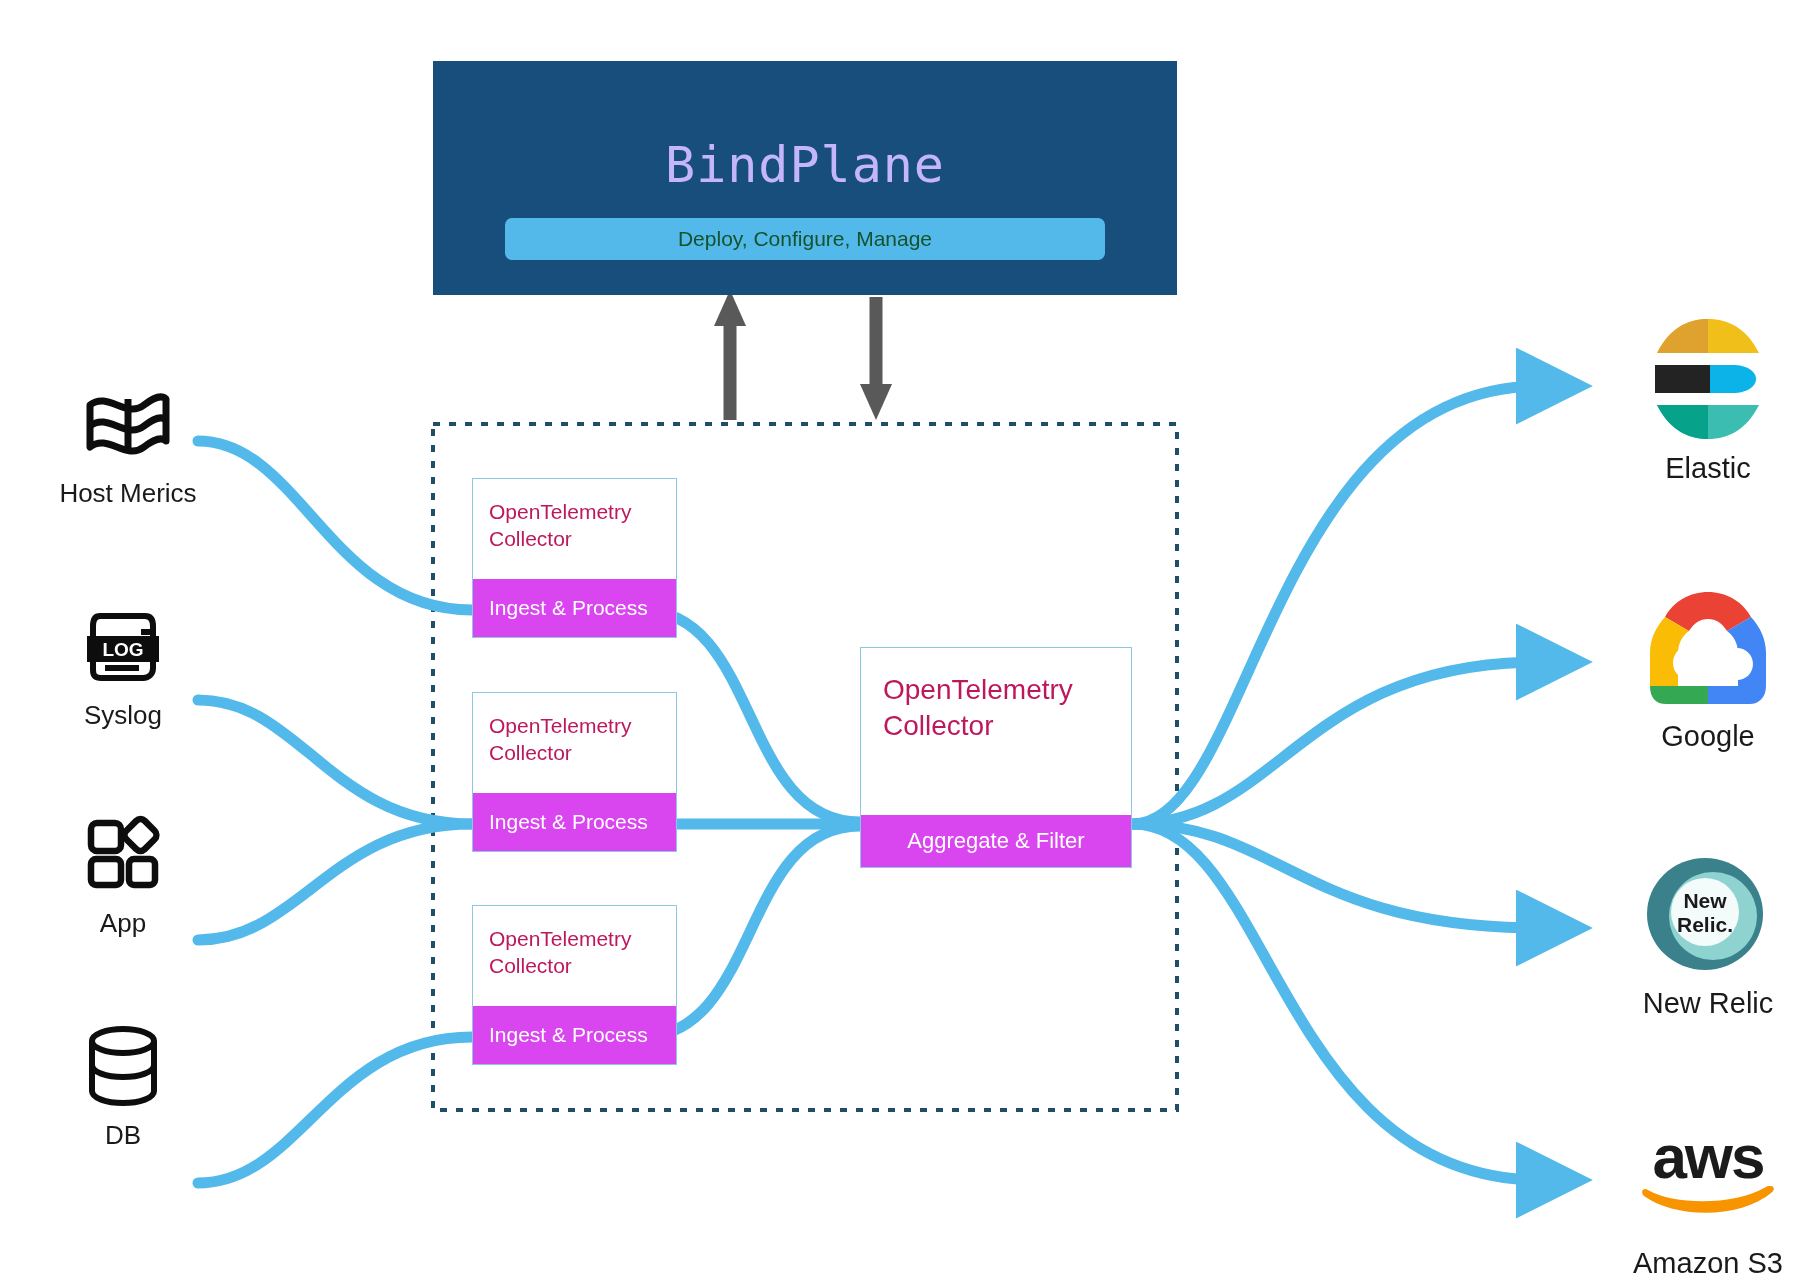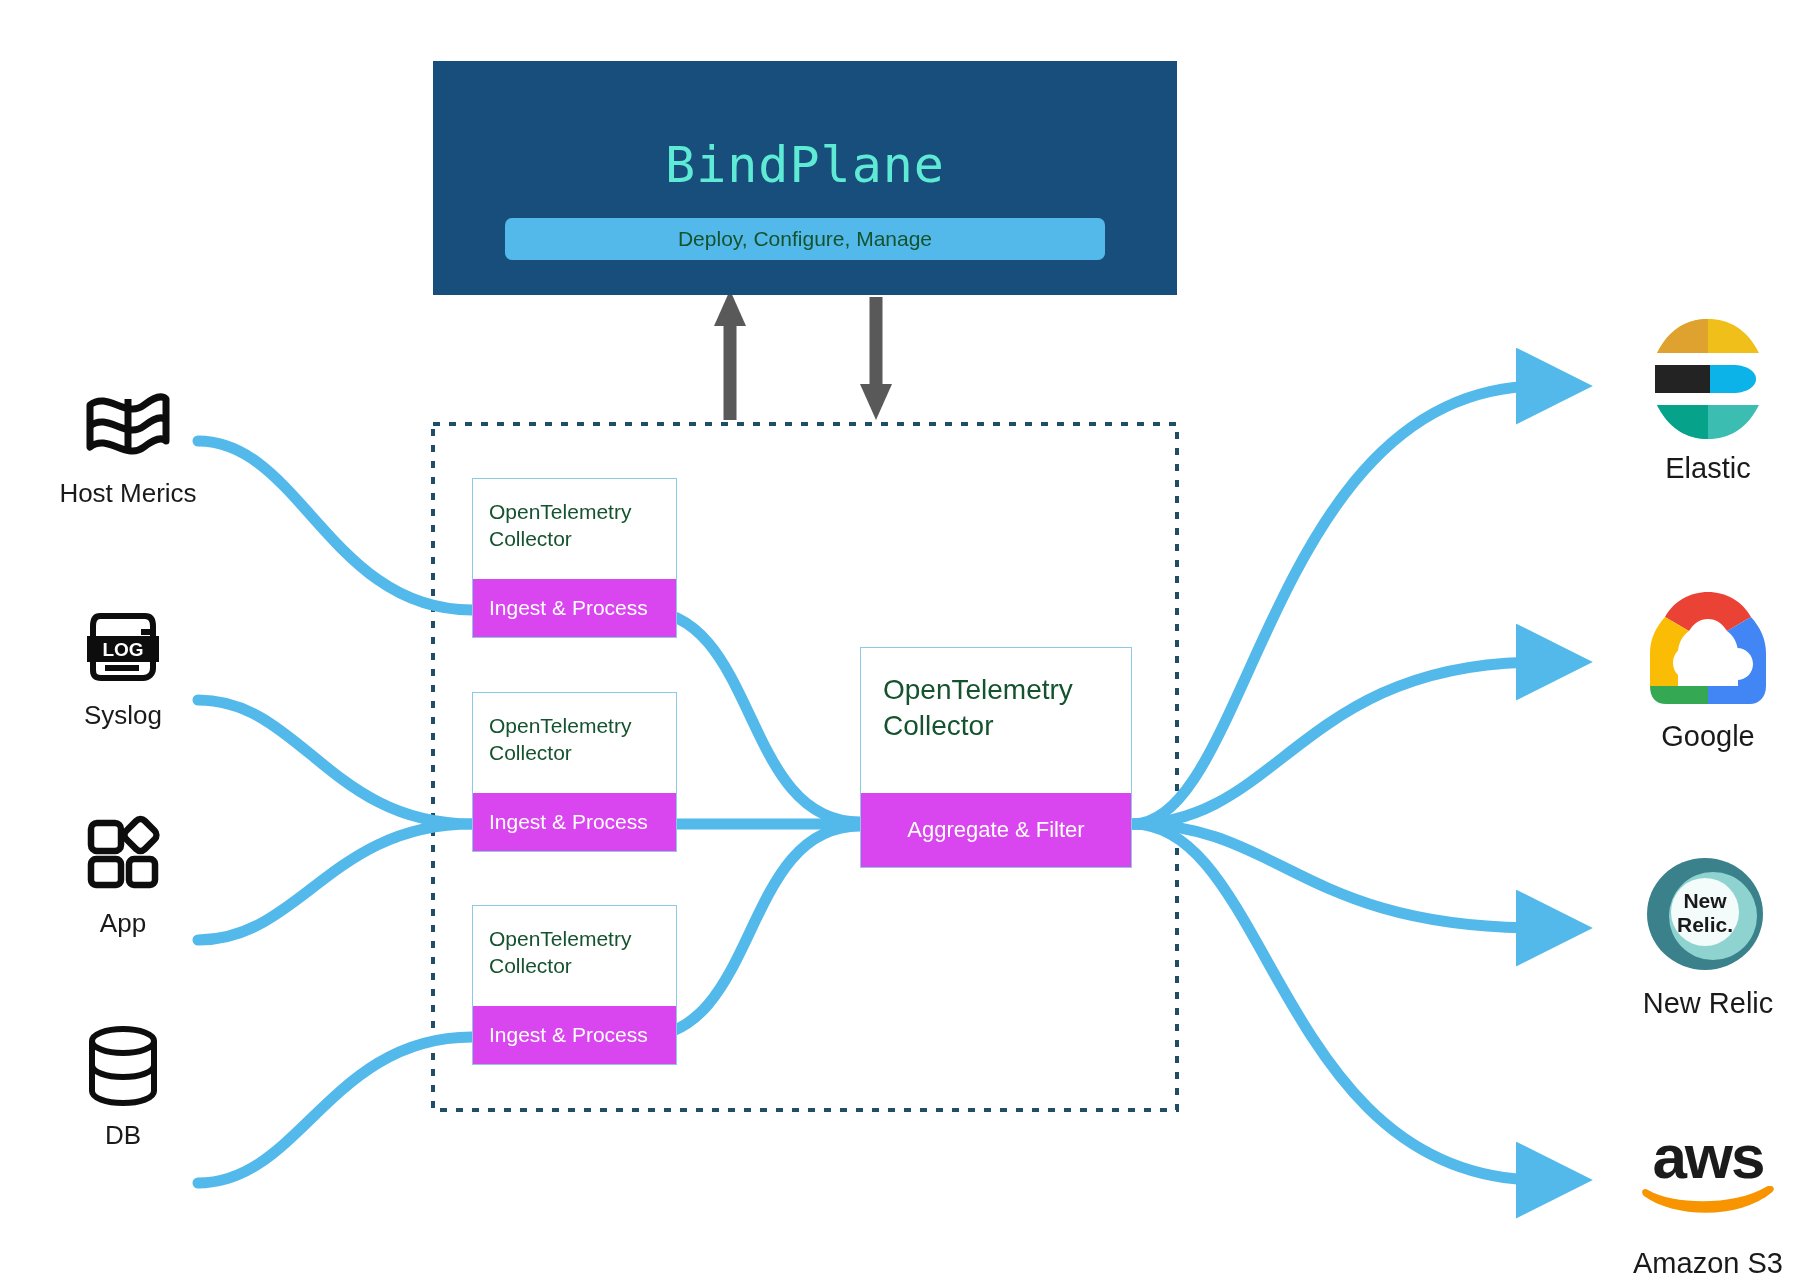--- a/index.html
+++ b/index.html
@@ -6,39 +6,39 @@
   body{width:1817px;height:1288px;position:relative;overflow:hidden;
        font-family:"Liberation Sans",sans-serif;}
   .stage{position:absolute;left:0;top:0;width:1817px;height:1288px;}
   svg.layer{position:absolute;left:0;top:0;width:1817px;height:1288px;}
 
   
   .bindplane-box{position:absolute;left:433px;top:61px;width:744px;height:234px;
      background:#174e7c;display:flex;flex-direction:column;align-items:center;
      justify-content:flex-start;}
   .bindplane-title{font-family:"DejaVu Sans Mono","Liberation Mono",monospace;
-     color:#5eead4;font-size:50px;letter-spacing:1px;margin-top:79px;line-height:1;}
+     color:#c4b5fd;font-size:50px;letter-spacing:1px;margin-top:79px;line-height:1;}
   .bindplane-pill{margin-top:28px;width:600px;height:42px;background:#52b9ea;
      border-radius:7px;display:flex;align-items:center;justify-content:center;
      color:#14532d;font-size:21px;}
 
   
   .otel-box{position:absolute;background:#ffffff;border:1.5px solid #8cc9e4;
      box-sizing:border-box;}
-  .otel-title{color:#14532d;line-height:1.28;}
+  .otel-title{color:#be185d;line-height:1.28;}
   .otel-band{position:absolute;left:0;right:0;bottom:0;background:#d946ef;
      color:#ffffff;display:flex;align-items:center;}
 
   .ing{width:205px;height:160px;}
   .ing .otel-title{font-size:21px;padding:20px 0 0 16px;}
   .ing .otel-band{height:58px;font-size:21px;padding-left:16px;}
 
   .agg{left:860px;top:647px;width:272px;height:221px;}
   .agg .otel-title{font-size:28px;padding:24px 0 0 22px;}
-  .agg .otel-band{height:74px;font-size:22px;justify-content:center;padding:0;}
+  .agg .otel-band{height:52px;font-size:22px;justify-content:center;padding:0;}
 
   
   .src{position:absolute;width:170px;text-align:center;}
   .src-ico{height:92px;display:flex;align-items:center;justify-content:center;}
   .src-label{font-size:26px;color:#1a1a1a;margin-top:8px;}
 
   
   .dst{position:absolute;width:230px;text-align:center;}
   .dst-ico{height:138px;display:flex;align-items:center;justify-content:center;}
   .dst-label{font-size:29px;color:#1a1a1a;margin-top:4px;}

